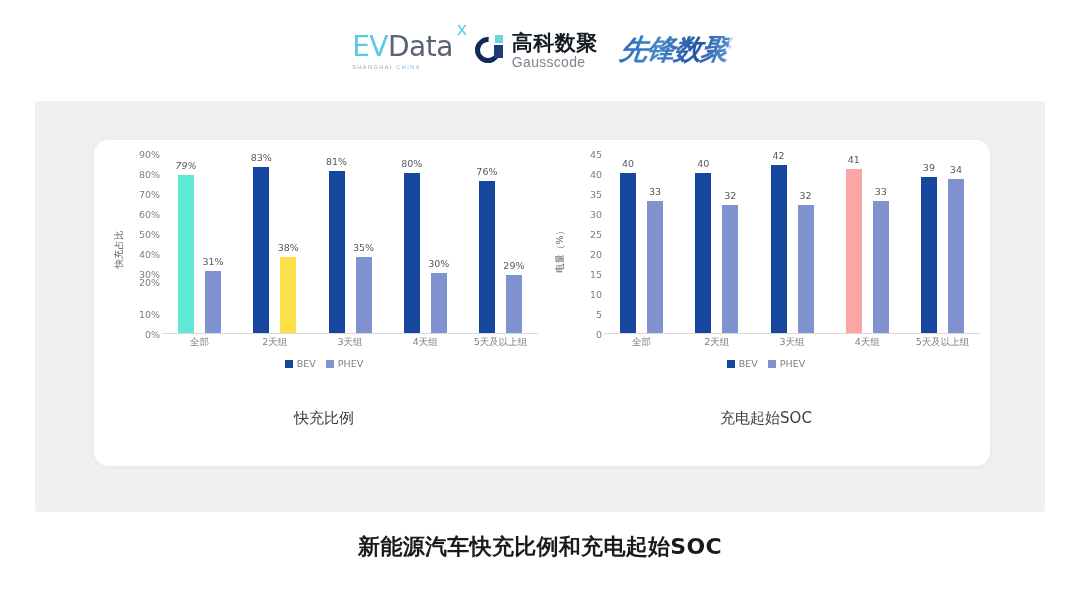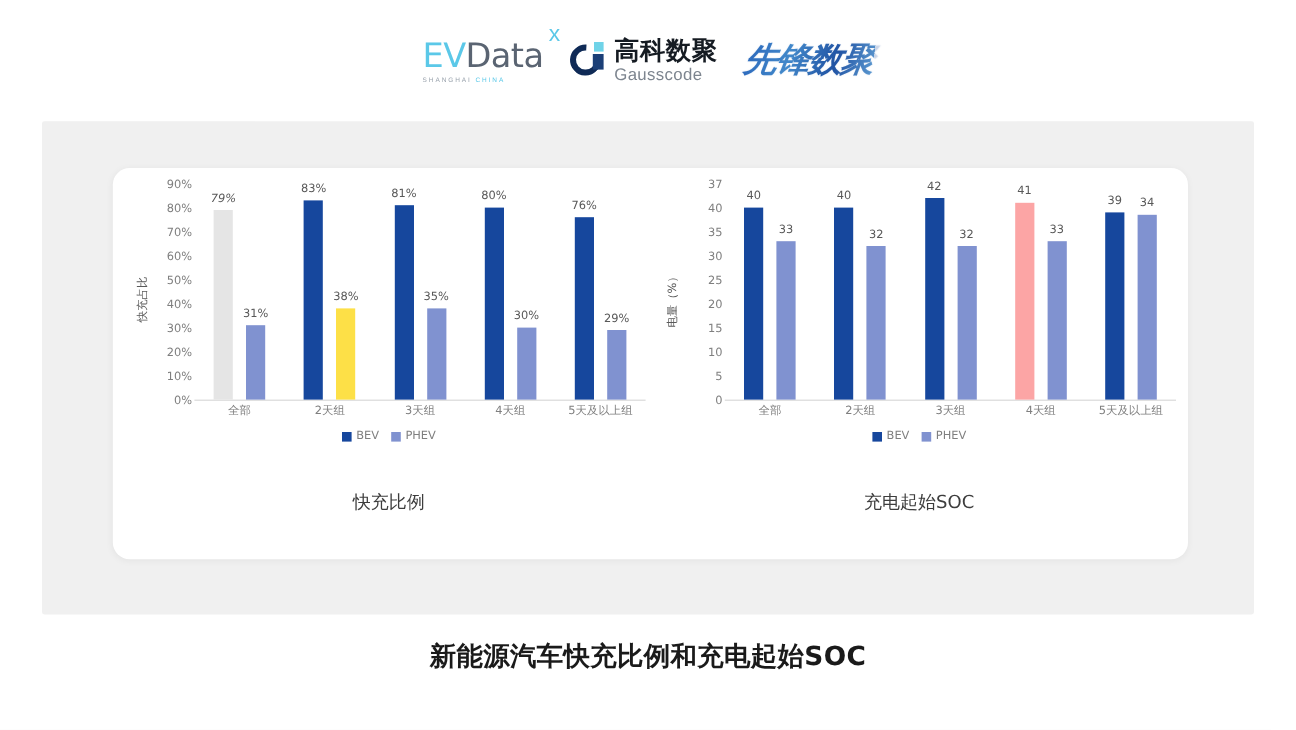--- a/index.html
+++ b/index.html
@@ -196,32 +196,32 @@
   <div class="white-card">
 
     <div class="chart-wrap chart-left">
       <div class="plot-area">
         <div class="ylabel">
           <span>快充占比</span>
         </div>
         <div class="ytick-col">
             <div class="ytick" style="top: 180px;">0%</div>
             <div class="ytick" style="top: 160px;">10%</div>
-            <div class="ytick" style="top: 140px;">20%</div>
+            <div class="ytick" style="top: 128px;">20%</div>
             <div class="ytick" style="top: 120px;">30%</div>
             <div class="ytick" style="top: 100px;">40%</div>
             <div class="ytick" style="top: 80px;">50%</div>
             <div class="ytick" style="top: 60px;">60%</div>
             <div class="ytick" style="top: 40px;">70%</div>
             <div class="ytick" style="top: 20px;">80%</div>
             <div class="ytick" style="top: 0px;">90%</div>
           </div>
         <div class="bars">
             <div class="grp">
-              <div class="bar bev" style="height: 158px; background: #e5e5e5; font-style: italic;">
+              <div class="bar bev" style="height: 158px; background: #5eead4; font-style: italic;">
                 <span class="vlabel">79%</span>
               </div>
               <div class="bar phev" style="height: 62px; background: rgb(128, 146, 208);">
                 <span class="vlabel">31%</span>
               </div>
             </div>
             <div class="grp">
               <div class="bar bev" style="height: 166px; background: rgb(22, 71, 157);">
                 <span class="vlabel">83%</span>
               </div>
@@ -283,21 +283,21 @@
         <div class="ytick-col">
             <div class="ytick" style="top: 180px;">0</div>
             <div class="ytick" style="top: 160px;">5</div>
             <div class="ytick" style="top: 140px;">10</div>
             <div class="ytick" style="top: 120px;">15</div>
             <div class="ytick" style="top: 100px;">20</div>
             <div class="ytick" style="top: 80px;">25</div>
             <div class="ytick" style="top: 60px;">30</div>
             <div class="ytick" style="top: 40px;">35</div>
             <div class="ytick" style="top: 20px;">40</div>
-            <div class="ytick" style="top: 0px;">37</div>
+            <div class="ytick" style="top: 0px;">45</div>
           </div>
         <div class="bars">
             <div class="grp">
               <div class="bar bev" style="height: 160px; background: rgb(22, 71, 157);">
                 <span class="vlabel">40</span>
               </div>
               <div class="bar phev" style="height: 132px; background: rgb(128, 146, 208);">
                 <span class="vlabel">33</span>
               </div>
             </div>

